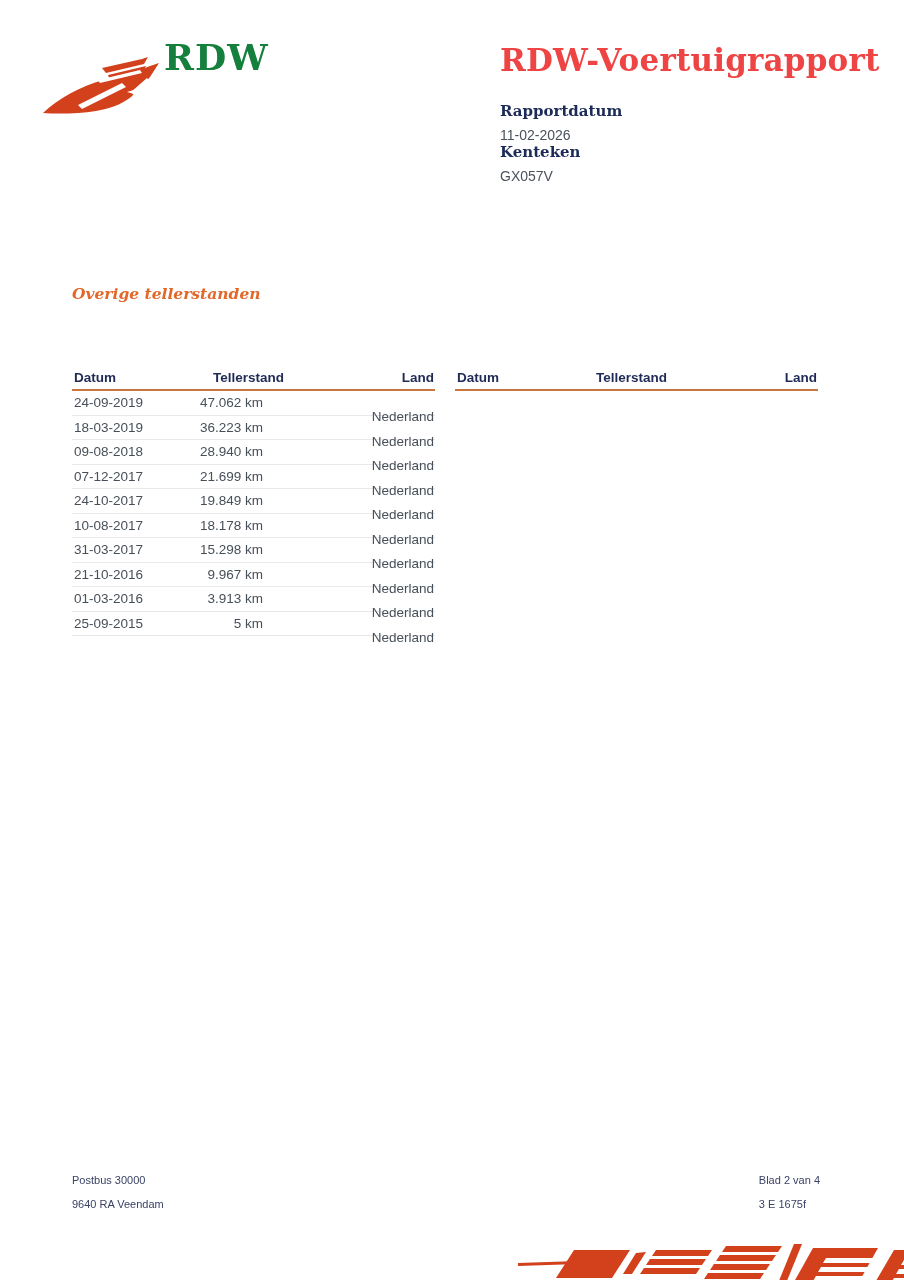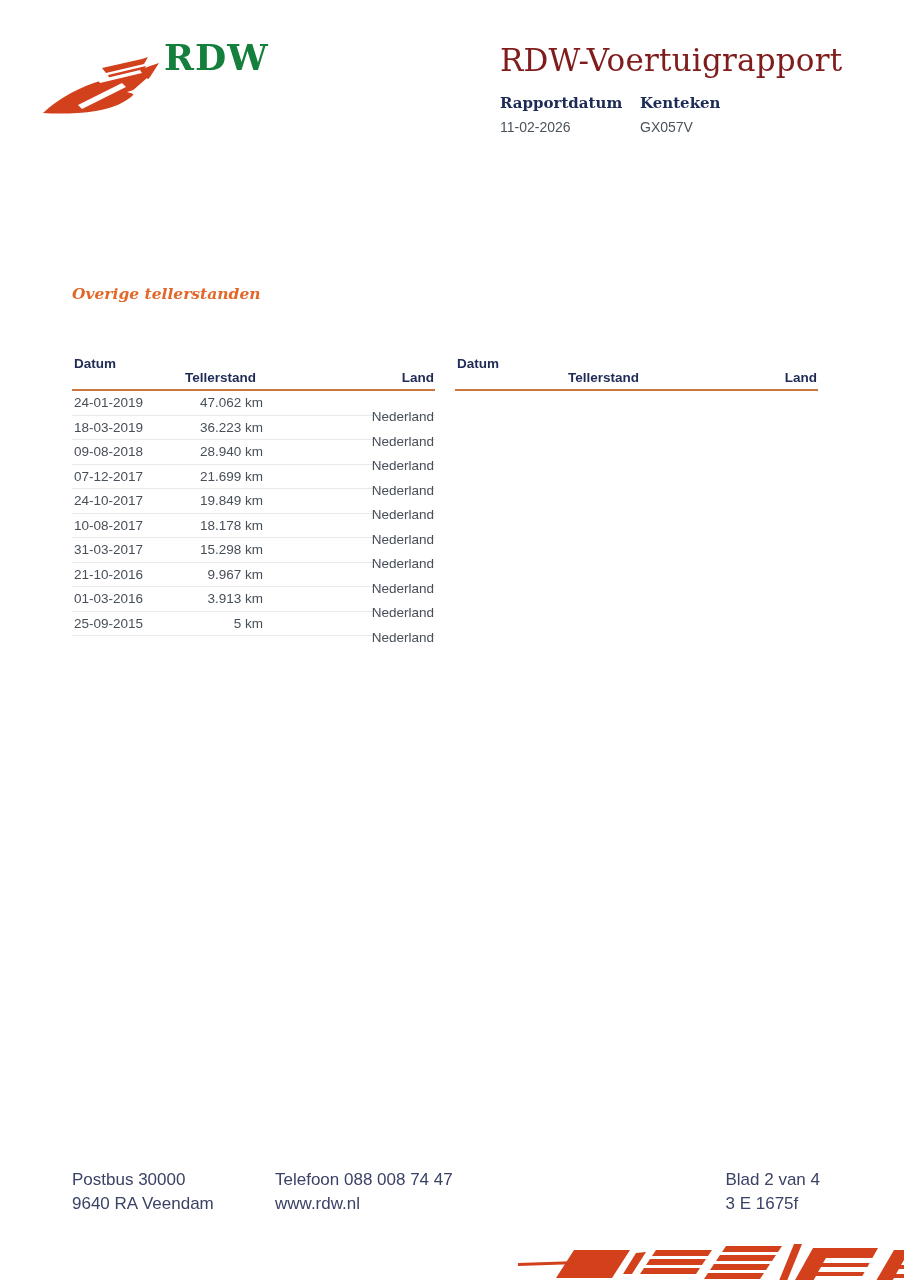--- a/index.html
+++ b/index.html
@@ -15,60 +15,60 @@
   .logo-block { position: absolute; left: 38px; top: 36px; width: 260px; height: 90px; }
   .logo-feather { position: absolute; left: 0; top: 20px; width: 126px; height: 62px; }
   .logo-text {
     position: absolute; left: 126px; top: 0;
     font-family: "DejaVu Serif", serif; font-weight: 700;
     font-size: 36px; color: #15803d; letter-spacing: 1px;
   }
 
   .title-block { position: absolute; left: 500px; top: 42px; width: 360px; }
   .doc-title {
-    font-family: "DejaVu Serif", serif; font-weight: 400;
-    font-size: 31px; color: #7f1d1d; white-space: nowrap; letter-spacing: 0.2px;
-  }
-  .meta-row { display: flex; margin-top: 16px; }
+    font-family: "DejaVu Serif", serif; font-weight: 700;
+    font-size: 31px; color: #ef4444; white-space: nowrap; letter-spacing: 0.2px;
+  }
+  .meta-row { display: flex; margin-top: 24px; flex-direction: column; }
   .meta-col-date { width: 140px; }
   .meta-label {
     font-family: "DejaVu Serif", serif; font-weight: 700;
     font-size: 15px; color: #1c2b57;
   }
   .meta-value { font-size: 14px; color: #4a525c; margin-top: 7px; }
 
   
   .section-heading {
     position: absolute; left: 72px; top: 284px;
     font-family: "DejaVu Serif", serif; font-weight: 700;
     font-size: 15.5px; color: #e2682a; font-style: italic;
   }
 
   .tables-wrap { position: absolute; left: 72px; top: 342px; display: flex; gap: 20px; }
   .mtable { width: 363px; }
   .mtable-header {
-    display: flex; align-items: center;
+    display: flex; align-items: flex-end;
     padding-bottom: 4px; border-bottom: 2px solid #c9763f;
-    font-weight: 700; font-size: 13.5px; color: #1f2a56;
+    font-weight: 700; font-size: 13.5px; color: #1f2a56; gap: 28px;
   }
   .mtable-row {
     display: flex; align-items: center;
     height: 24.5px; border-bottom: 1px solid #e9e9ea;
     font-size: 13.5px; color: #474f58;
   }
   .cell-datum  { flex: 0 0 113px; text-align: left; padding-left: 2px; }
   .cell-teller { flex: 0 0 78px; white-space: nowrap; }
   .mtable-header .cell-teller { text-align: left; margin-top: 27px; }
   .mtable-row .cell-teller { text-align: right; }
   .cell-land { flex: 1 1 auto; text-align: right; padding-right: 1px; margin-top: 28px; }
 
   
   .footer {
     position: absolute; left: 72px; top: 1168px; width: 748px; height: 56px;
-    font-size: 17px; color: #3a4266;
+    font-size: 11px; color: #3a4266;
   }
   .footer-line { line-height: 24px; white-space: nowrap; }
   .footer-left { position: absolute; left: 0; top: 0; }
   .footer-mid { position: absolute; left: 203px; top: 0; }
   .footer-right { position: absolute; right: 0; top: 0; text-align: left; }
 
   
   .deco-stripes {
     position: absolute; right: 0; bottom: 0;
     width: 388px; height: 42px; overflow: hidden;
@@ -114,21 +114,21 @@
 
 <div class="tables-wrap">
 
   <div class="mtable">
     <div class="mtable-header">
       <div class="cell-datum">Datum</div>
       <div class="cell-teller">Tellerstand</div>
       <div class="cell-land">Land</div>
     </div>
     <div class="mtable-row">
-      <div class="cell-datum">24-01-2019</div>
+      <div class="cell-datum">24-09-2019</div>
       <div class="cell-teller">47.062 km</div>
       <div class="cell-land">Nederland</div>
     </div>
     <div class="mtable-row">
       <div class="cell-datum">18-03-2019</div>
       <div class="cell-teller">36.223 km</div>
       <div class="cell-land">Nederland</div>
     </div>
     <div class="mtable-row">
       <div class="cell-datum">09-08-2018</div>
@@ -179,24 +179,20 @@
       <div class="cell-land">Land</div>
     </div>
   </div>
 
 </div>
 
 <div class="footer">
   <div class="footer-left">
     <div class="footer-line">Postbus 30000</div>
     <div class="footer-line">9640 RA Veendam</div>
-  </div>
-  <div class="footer-mid">
-    <div class="footer-line">Telefoon 088 008 74 47</div>
-    <div class="footer-line">www.rdw.nl</div>
   </div>
   <div class="footer-right">
     <div class="footer-line">Blad 2 van 4</div>
     <div class="footer-line">3 E 1675f</div>
   </div>
 </div>
 
 <div class="deco-stripes">
   <svg viewBox="0 0 400 60" width="400" height="60" aria-hidden="true">
     <g fill="#d2401c">

